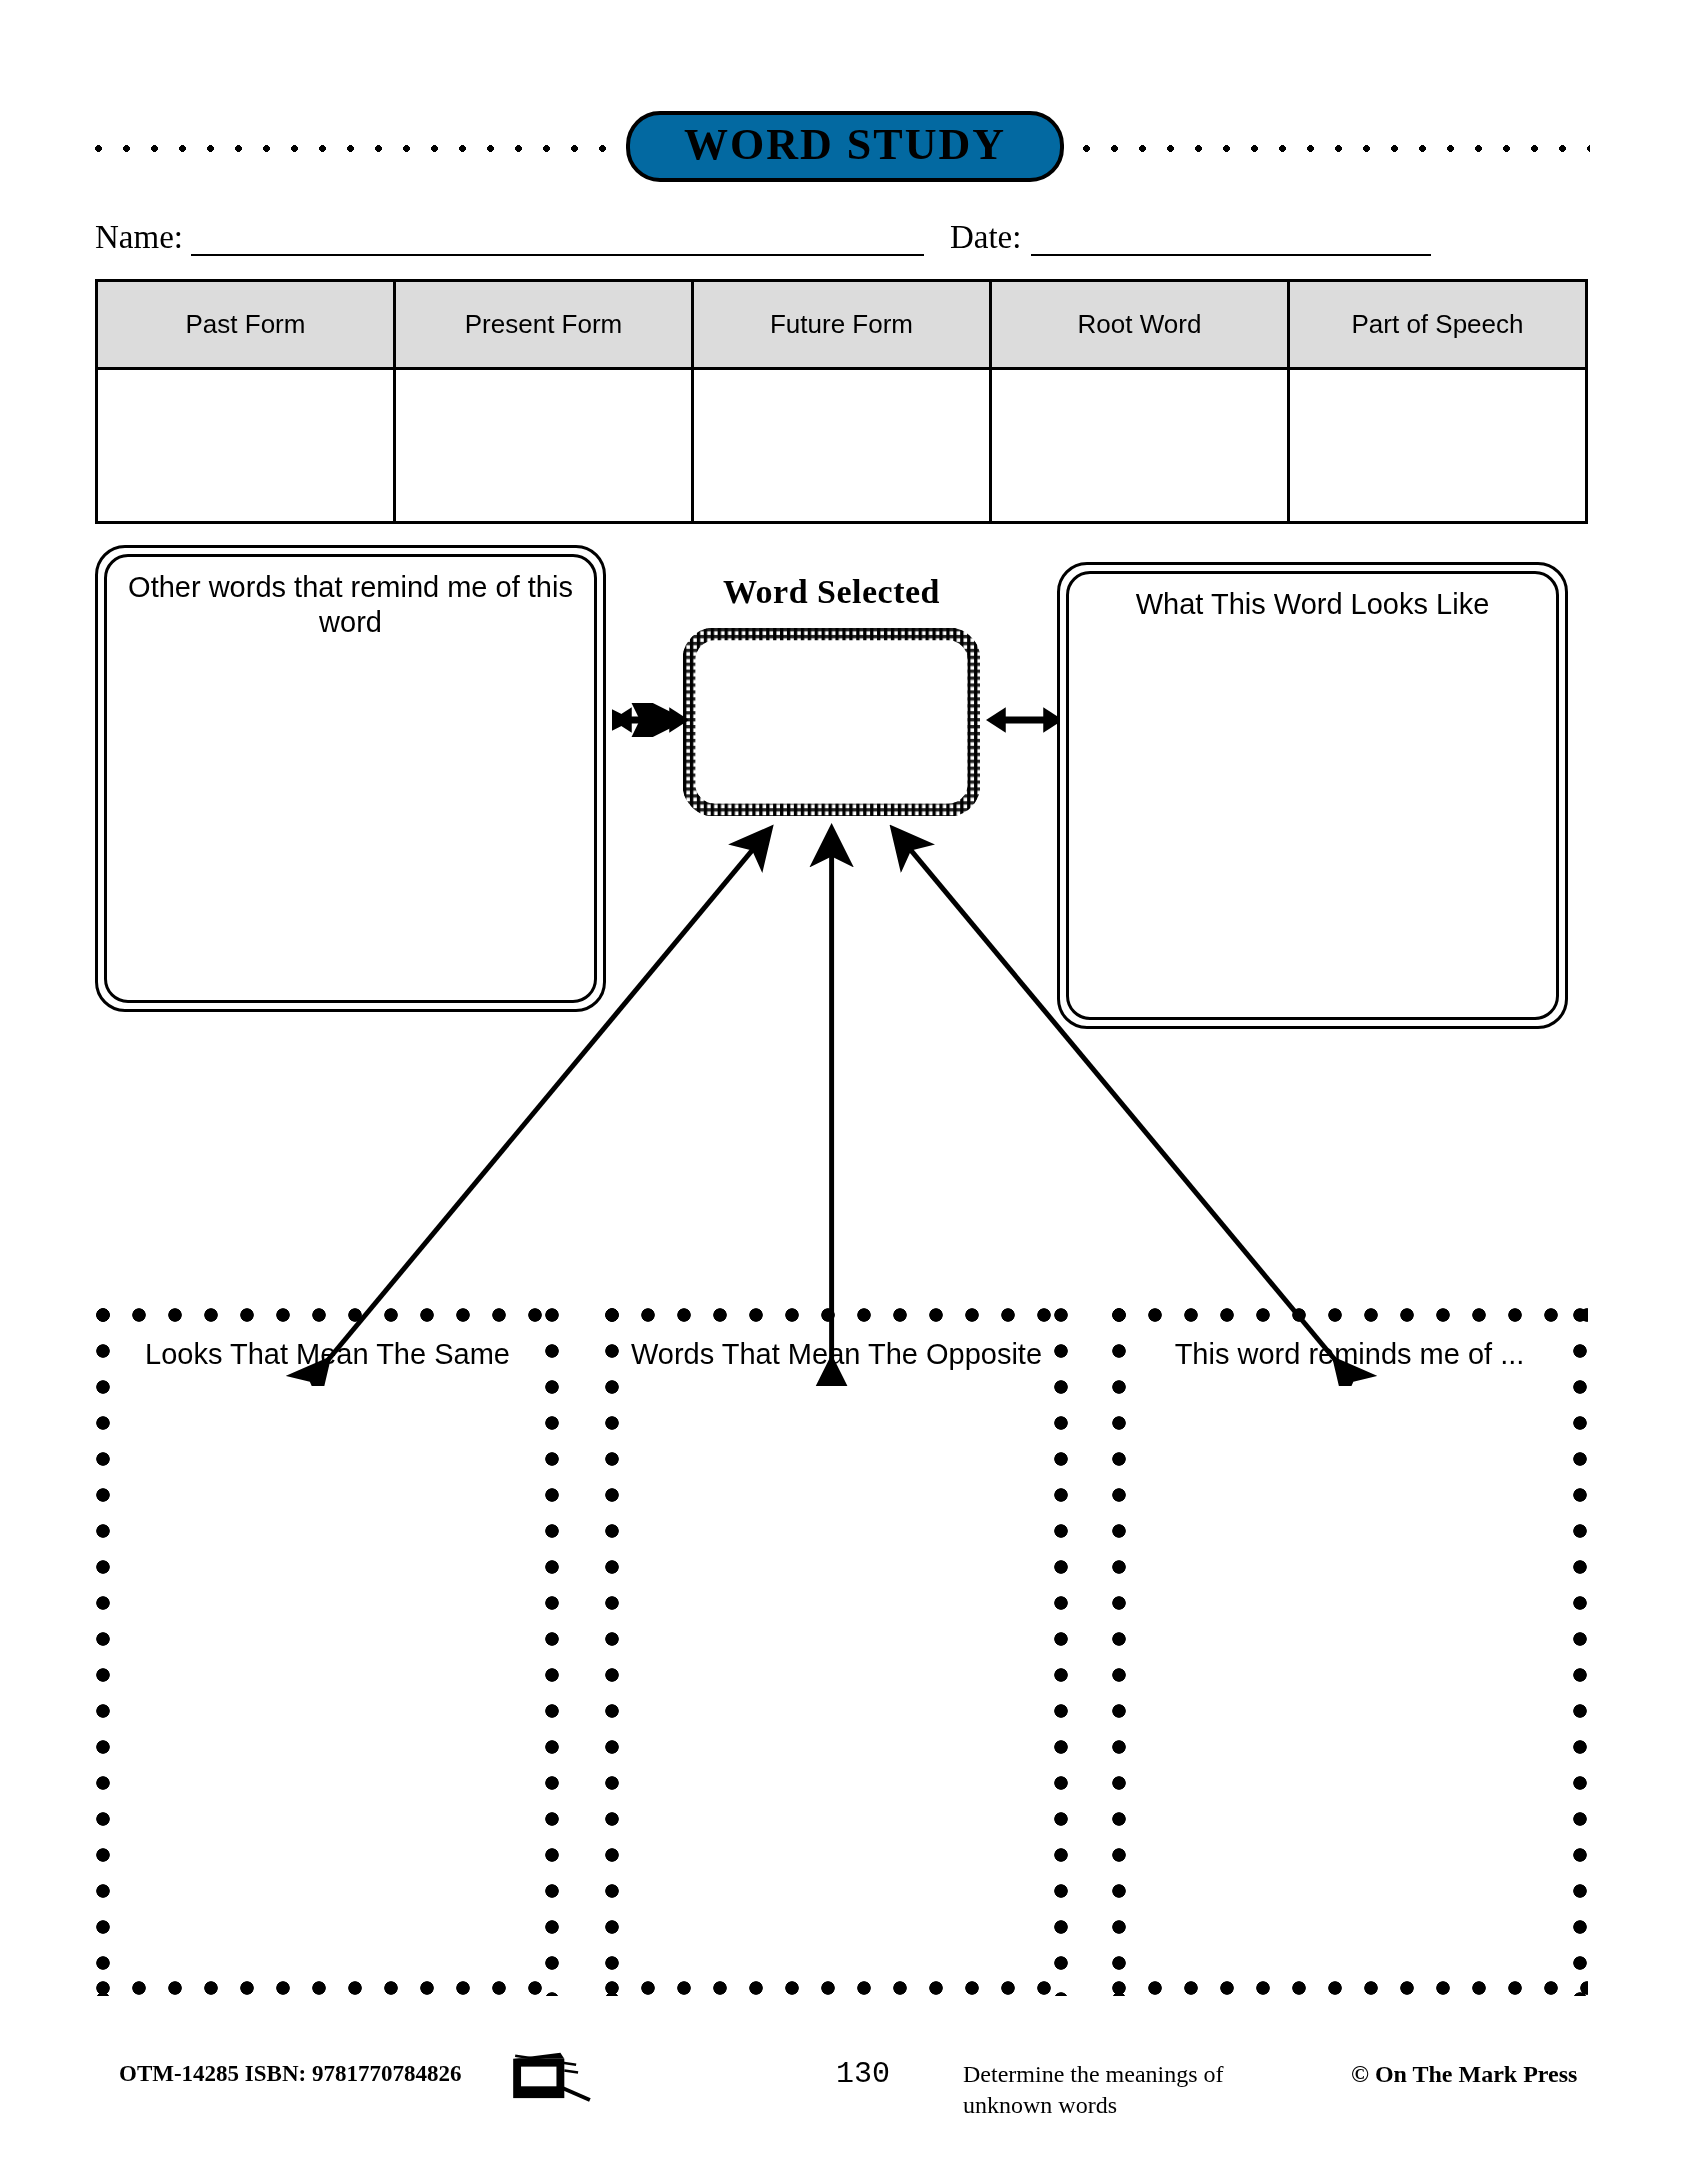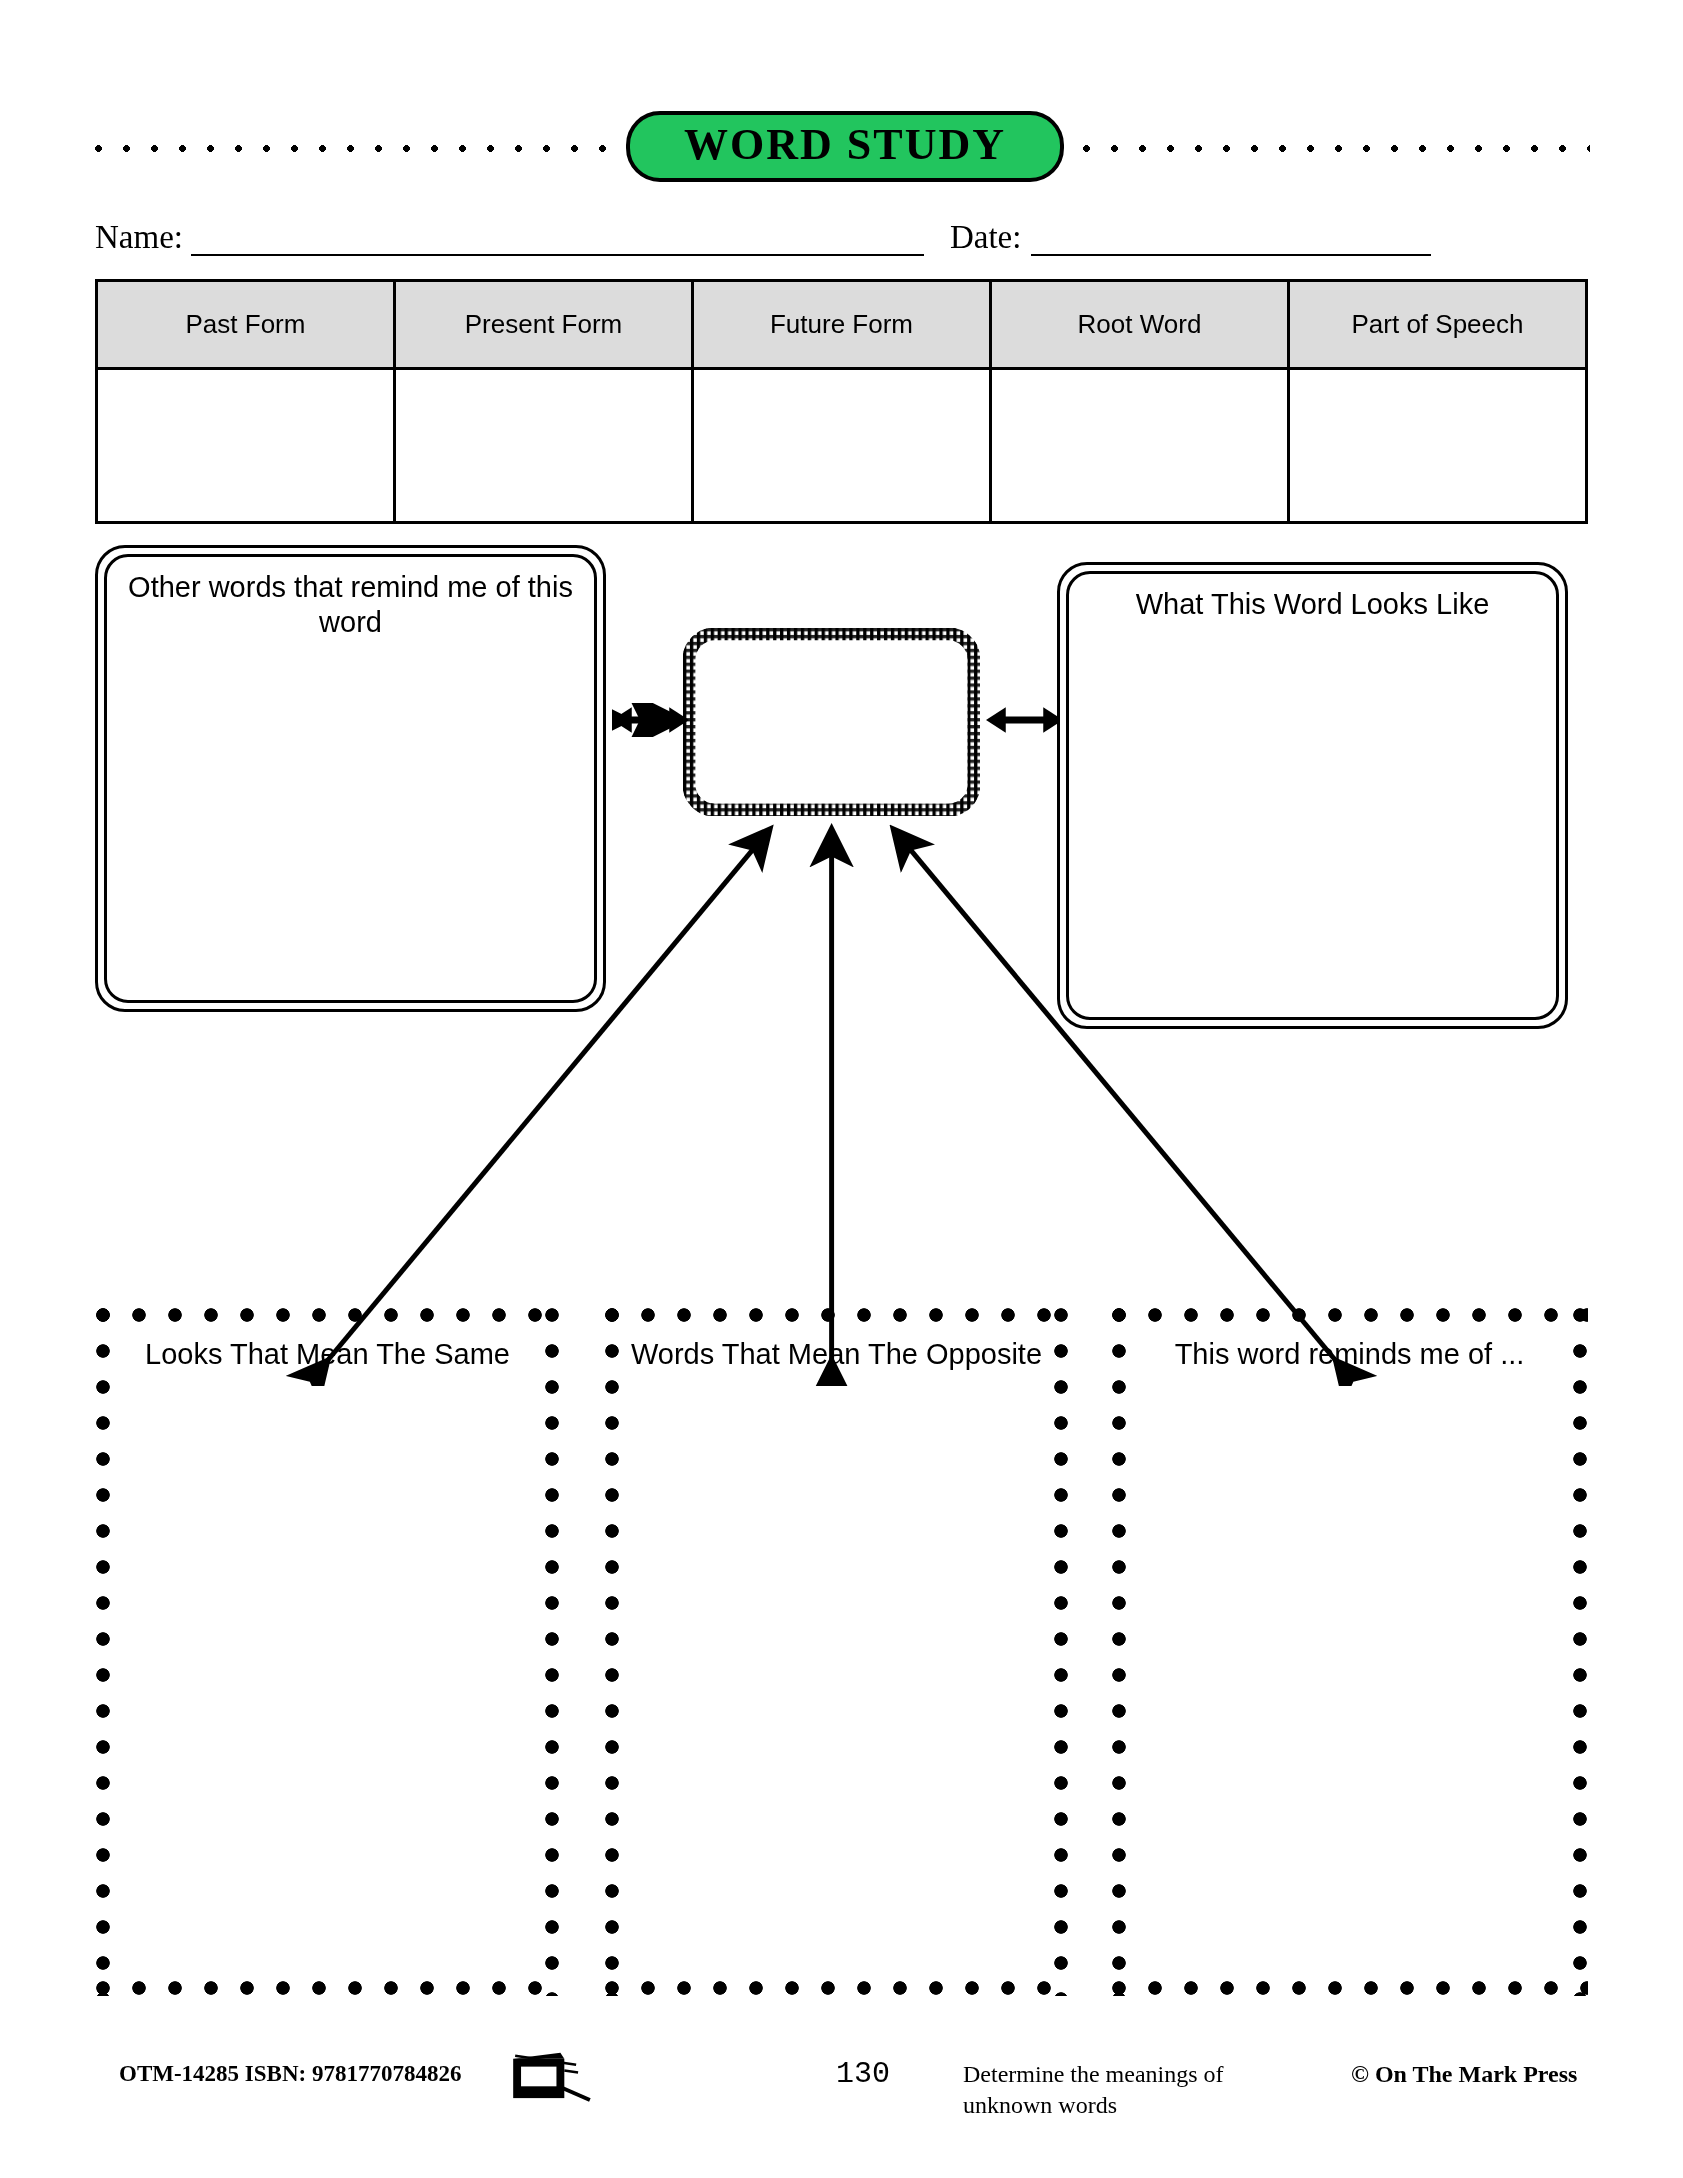--- a/index.html
+++ b/index.html
@@ -36,21 +36,21 @@
   .dotline.right { left: 1055px; width: 535px; }
 
   .title-pill {
     position: absolute;
     left: 626px;
     top: 111px;
     width: 430px;
     height: 63px;
     border: 4px solid #000;
     border-radius: 34px;
-    background: #22c55e;
+    background: #0369a1;
     display: flex;
     align-items: center;
     justify-content: center;
   }
   .title-pill .title-text {
     font-family: "Liberation Serif", serif;
     font-weight: bold;
     font-size: 44px;
     letter-spacing: 2px;
     line-height: 1;
@@ -326,20 +326,21 @@
       <line x1="840" y1="835" x2="840" y2="298"></line>
       <line x1="1350" y1="835" x2="903" y2="298"></line>
     </g>
   </svg>
 
   <div class="dbl-box box-left">
     <div class="inner"></div>
     <div class="boxlabel">Other words that remind me of this word</div>
   </div>
 
+  <div class="ws-title">Word Selected</div>
 
   <div class="ws-box">
     <svg class="hatch" viewBox="0 0 300 190" preserveAspectRatio="none">
       <defs>
         <pattern id="comb" width="7" height="7" patternUnits="userSpaceOnUse">
           <rect x="0" y="0" width="3.4" height="7" fill="#000"></rect>
         </pattern>
         <pattern id="combv" width="7" height="7" patternUnits="userSpaceOnUse">
           <rect x="0" y="0" width="7" height="3.4" fill="#000"></rect>
         </pattern>

